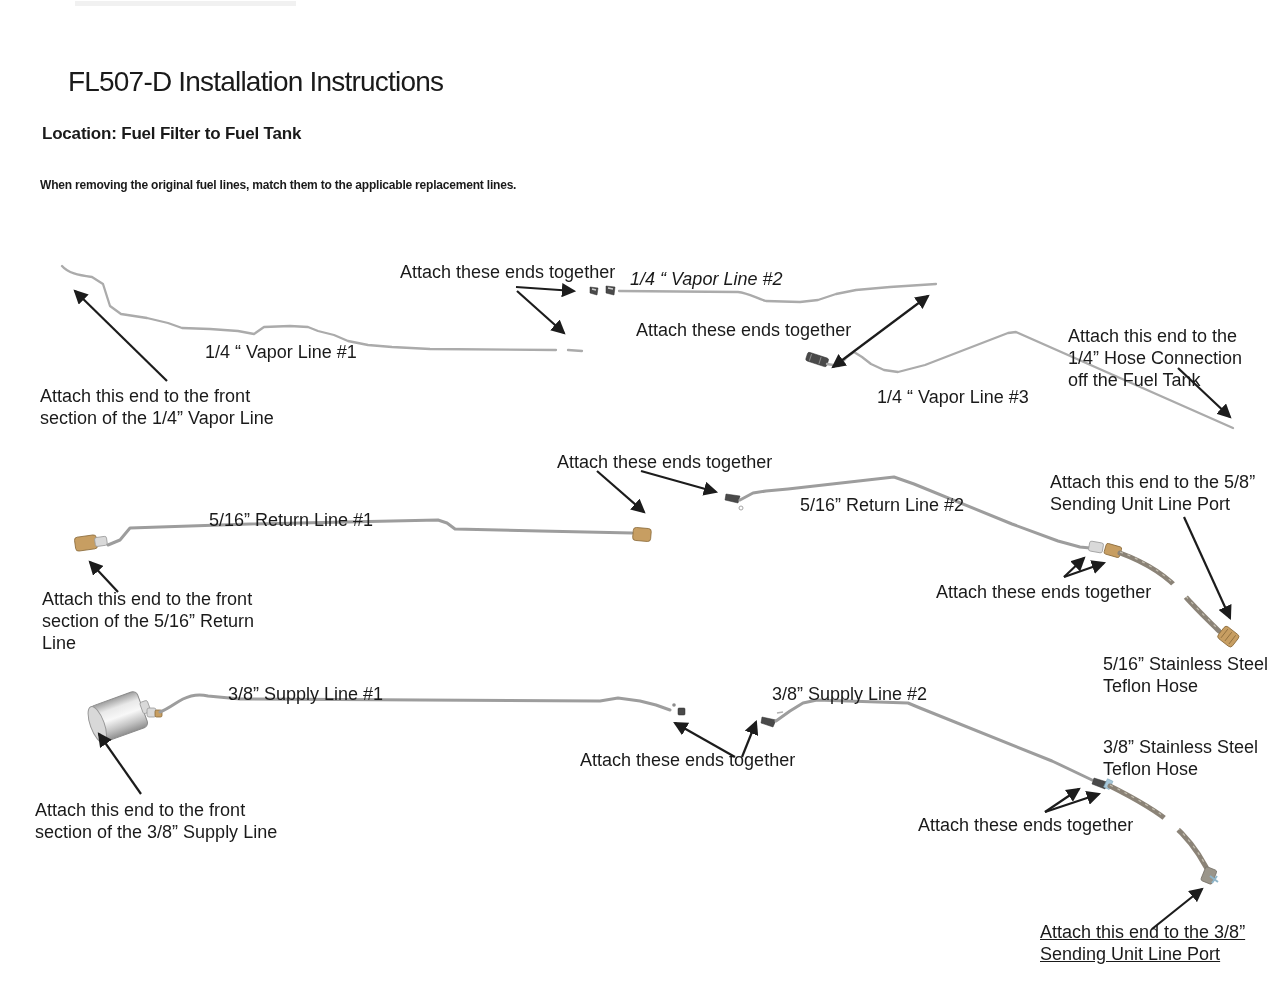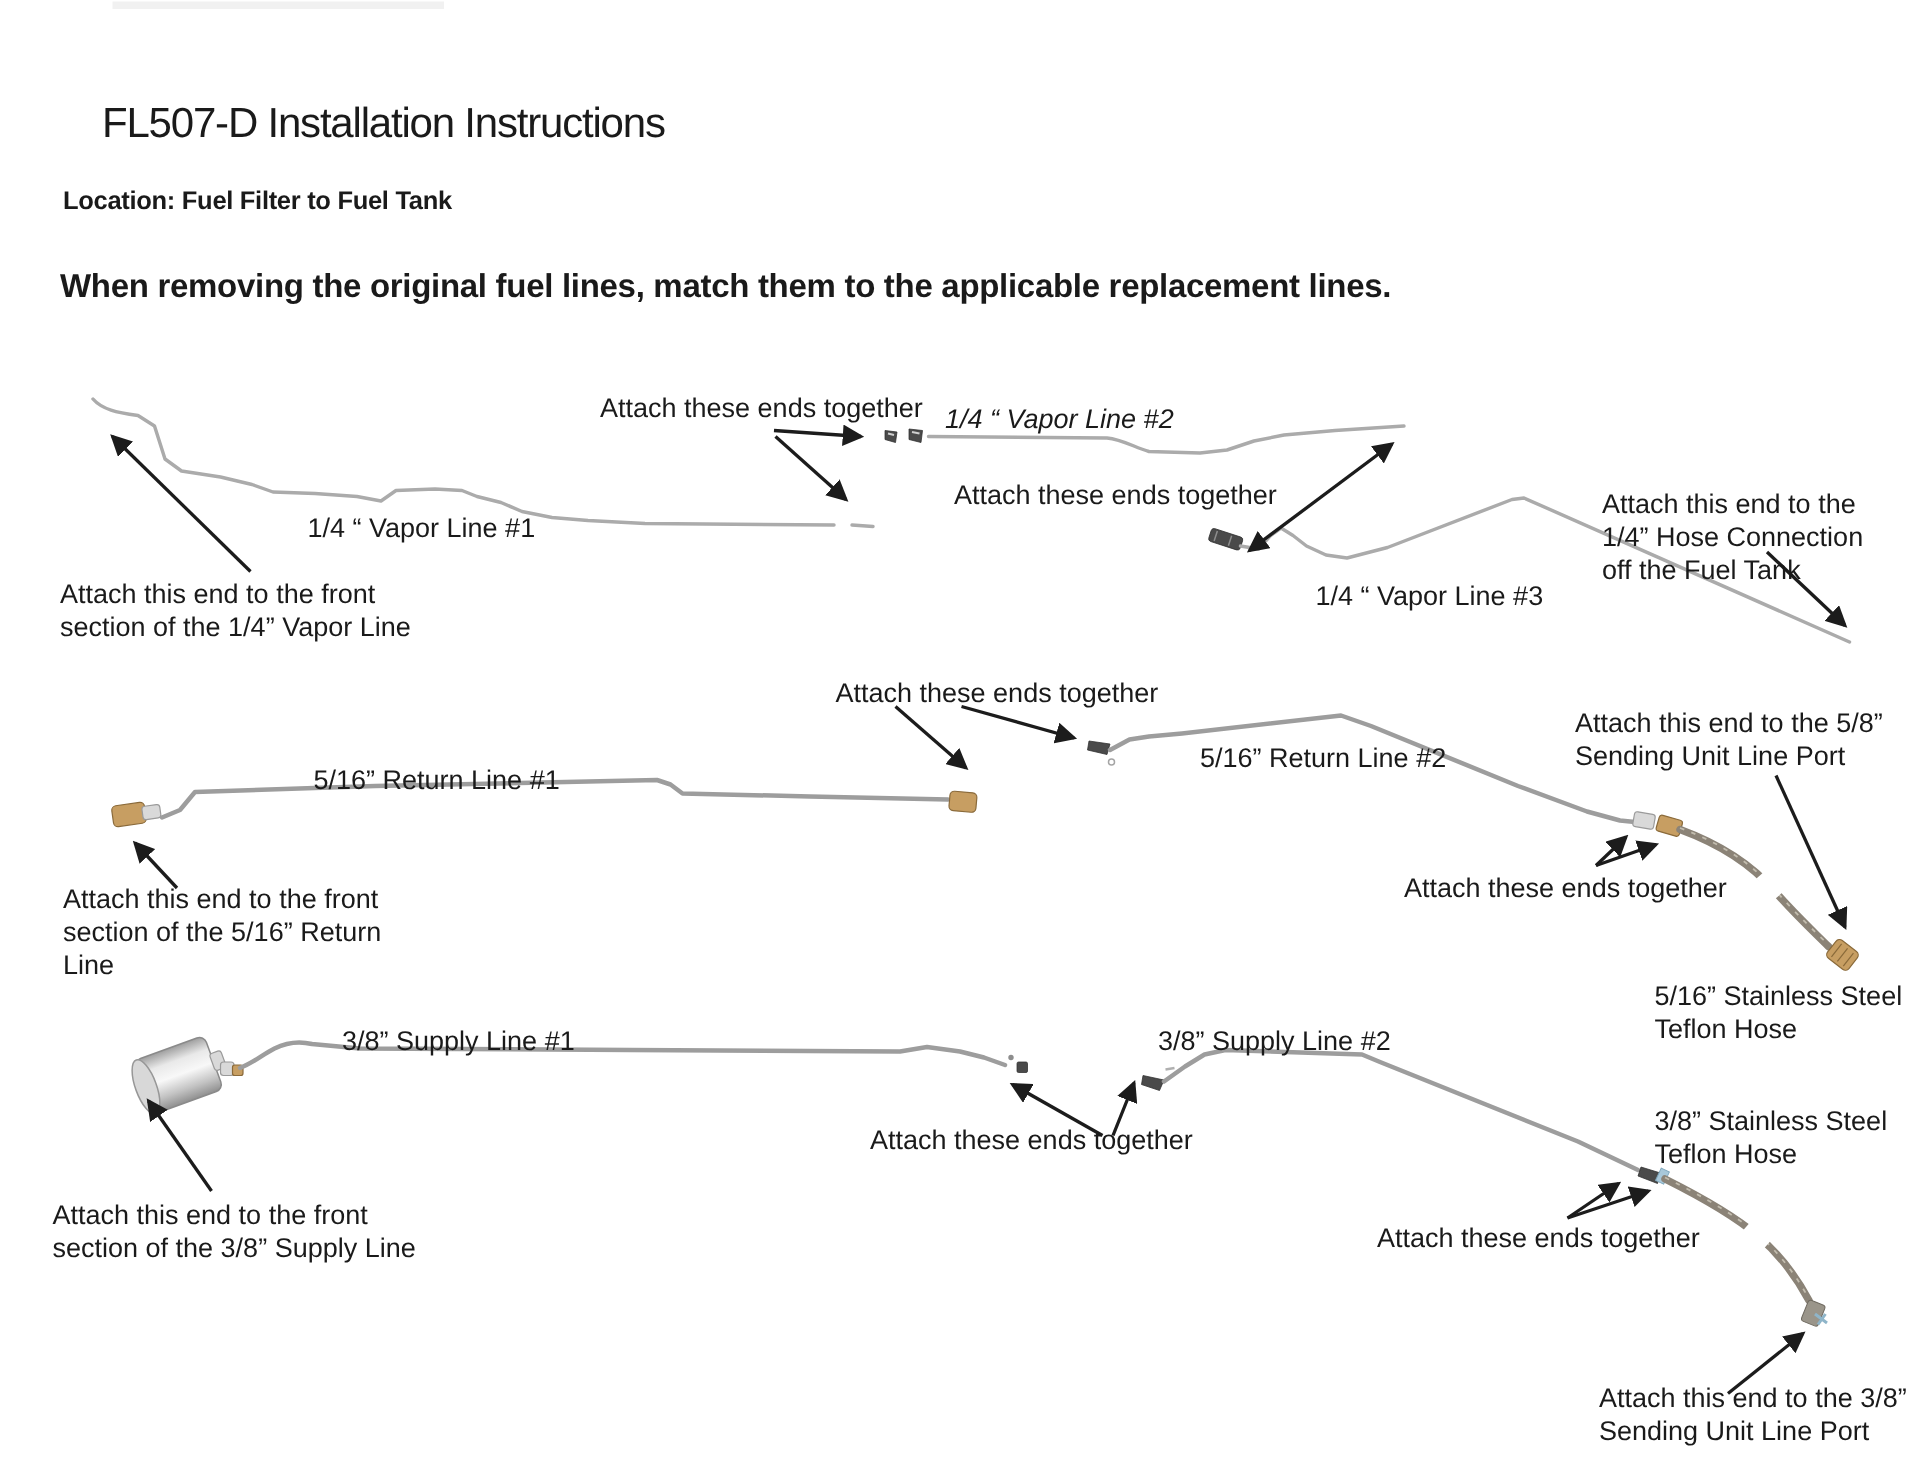--- a/index.html
+++ b/index.html
@@ -12,21 +12,21 @@
   .title{
     position:absolute;left:40px;top:66px;font-size:28px;font-weight:400;
     letter-spacing:-0.8px;
     margin-left:28px;
   }
   .subhead{
     position:absolute;left:42px;top:124px;font-size:17px;font-weight:700;
     letter-spacing:-0.2px;
   }
   .intro{
-    position:absolute;left:40px;top:178px;font-size:22px;font-weight:700;
+    position:absolute;left:40px;top:178px;font-size:12px;font-weight:700;
     letter-spacing:-0.2px;
   }
   .dlabel{
     position:absolute;font-size:18px;line-height:22px;white-space:pre-line;
     color:var(--text,#1a1a1a);
   }
   .footnote{
     position:absolute;left:40px;top:911px;font-size:16.5px;font-weight:600;
     line-height:23px;letter-spacing:-0.2px;white-space:pre-line;
   }
@@ -201,17 +201,17 @@
 Teflon Hose</div>
 
   <div class="dlabel" style="left:228px;top:683px;">3/8” Supply Line #1</div>
   <div class="dlabel" style="left:772px;top:683px;text-align:center;">3/8” Supply Line #2</div>
   <div class="dlabel" style="left:580px;top:749px;">Attach these ends together</div>
   <div class="dlabel" style="left:1103px;top:736px;">3/8” Stainless Steel
 Teflon Hose</div>
   <div class="dlabel" style="left:35px;top:799px;">Attach this end to the front
 section of the 3/8” Supply Line</div>
   <div class="dlabel" style="left:918px;top:814px;">Attach these ends together</div>
-  <div class="dlabel" style="left:1066px;top:921px;">Attach this end to the 3/8”
+  <div class="dlabel" style="left:1040px;top:921px;text-decoration:underline;">Attach this end to the 3/8”
 Sending Unit Line Port</div>
 
 
 </div>
 
 </body></html>

